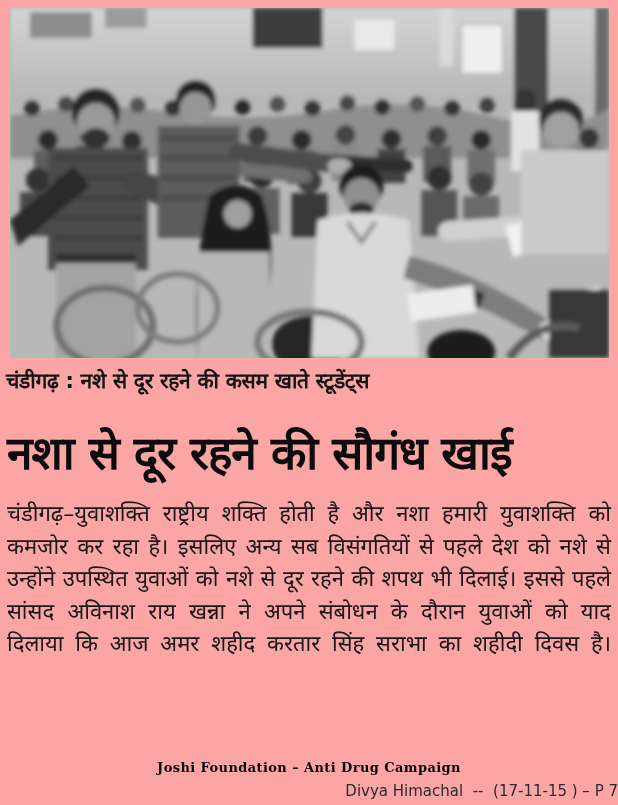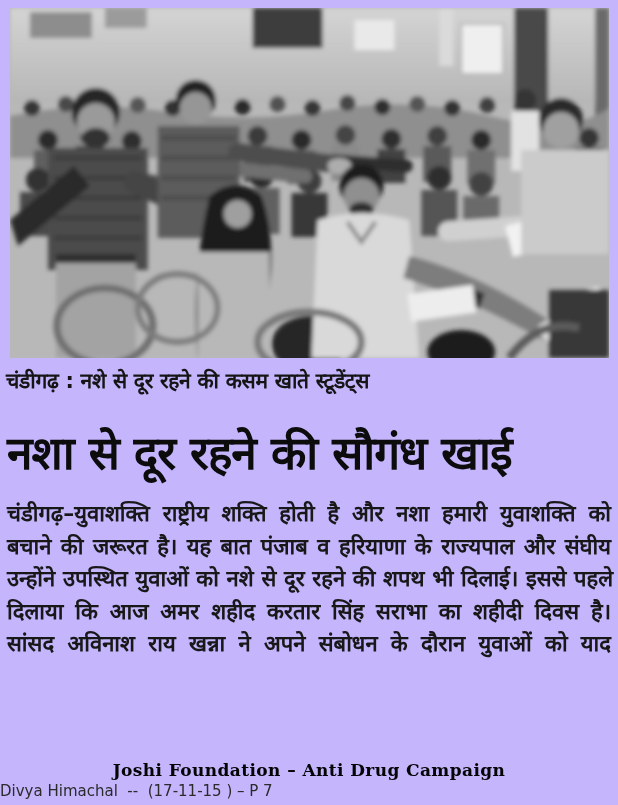--- a/index.html
+++ b/index.html
@@ -1,20 +1,20 @@
 <!DOCTYPE html>
 <html><head>
 <meta charset="utf-8">
 <style>
   html,body{margin:0;padding:0;}
   body{
     width:618px;height:805px;background:#ffffff;overflow:hidden;
     font-family:"DejaVu Sans",sans-serif;color:#111111;
   }
-  .page{width:618px;height:805px;position:relative;background:#c4b5fd;}
+  .page{width:618px;height:805px;position:relative;background:#fca5a5;}
 
   
   .photo-wrap{
     position:absolute;left:10px;top:8px;width:599px;height:350px;
     background:#bfbfbf;overflow:hidden;
   }
   .photo-wrap svg{display:block;width:100%;height:100%;}
 
   
   .caption{
@@ -26,39 +26,39 @@
   
   .headline{
     position:absolute;left:7px;top:420px;width:606px;
     font-size:46px;line-height:66px;font-weight:800;letter-spacing:-1px;
     color:#0c0c0c;white-space:nowrap;
   }
 
   
   .body-text{
     position:absolute;left:7px;top:498px;width:604px;
-    font-size:22px;line-height:32.5px;color:#181818;font-weight:bold;
+    font-size:22px;line-height:32.5px;color:#181818;
   }
   .body-line{
     text-align:justify;
     text-align-last:justify;
     height:32.5px;overflow:visible;white-space:nowrap;
   }
   .body-line{display:flex;justify-content:space-between;}
   
   .body-line{display:block;}
 
   
   .footer-campaign{
     position:absolute;left:0;top:760px;width:618px;text-align:center;
     font-family:"DejaVu Serif","Liberation Serif",serif;
-    font-weight:700;font-size:17px;letter-spacing:0.4px;color:#050505;
+    font-weight:700;font-size:13px;letter-spacing:0.4px;color:#050505;
   }
   .footer-source{
-    position:absolute;left:0;top:782px;width:618px;text-align:left;
+    position:absolute;left:0;top:782px;width:618px;text-align:right;
     font-size:15px;color:#2b2b2b;white-space:pre;
   }
 </style>
 </head>
 <body>
 
 <div class="page">
 
   <div class="photo-wrap" title="Black-and-white newspaper photograph: a crowd of students standing in an auditorium with right arms extended forward, taking an oath to stay away from drugs; chairs in foreground, light wall and door in background">
     <svg viewBox="0 0 600 350" preserveAspectRatio="none">
@@ -198,22 +198,22 @@
       </g>
     </svg>
   </div>
 
   <div class="caption">चंडीगढ़ : नशे से दूर रहने की कसम खाते स्टूडेंट्स</div>
 
   <div class="headline">नशा से दूर रहने की सौगंध खाई</div>
 
   <div class="body-text">
     <div class="body-line">चंडीगढ़–युवाशक्ति राष्ट्रीय शक्ति होती है और नशा हमारी युवाशक्ति को</div>
-    <div class="body-line">बचाने की जरूरत है। यह बात पंजाब व हरियाणा के राज्यपाल और संघीय</div>
+    <div class="body-line">कमजोर कर रहा है। इसलिए अन्य सब विसंगतियों से पहले देश को नशे से</div>
     <div class="body-line">उन्होंने उपस्थित युवाओं को नशे से दूर रहने की शपथ भी दिलाई। इससे पहले</div>
+    <div class="body-line">सांसद अविनाश राय खन्ना ने अपने संबोधन के दौरान युवाओं को याद</div>
     <div class="body-line">दिलाया कि आज अमर शहीद करतार सिंह सराभा का शहीदी दिवस है।</div>
-    <div class="body-line">सांसद अविनाश राय खन्ना ने अपने संबोधन के दौरान युवाओं को याद</div>
   </div>
 
   <div class="footer-campaign">Joshi Foundation – Anti Drug Campaign</div>
   <div class="footer-source">Divya Himachal  --  (17-11-15 ) – P 7</div>
 
 </div>
 
 </body></html>

